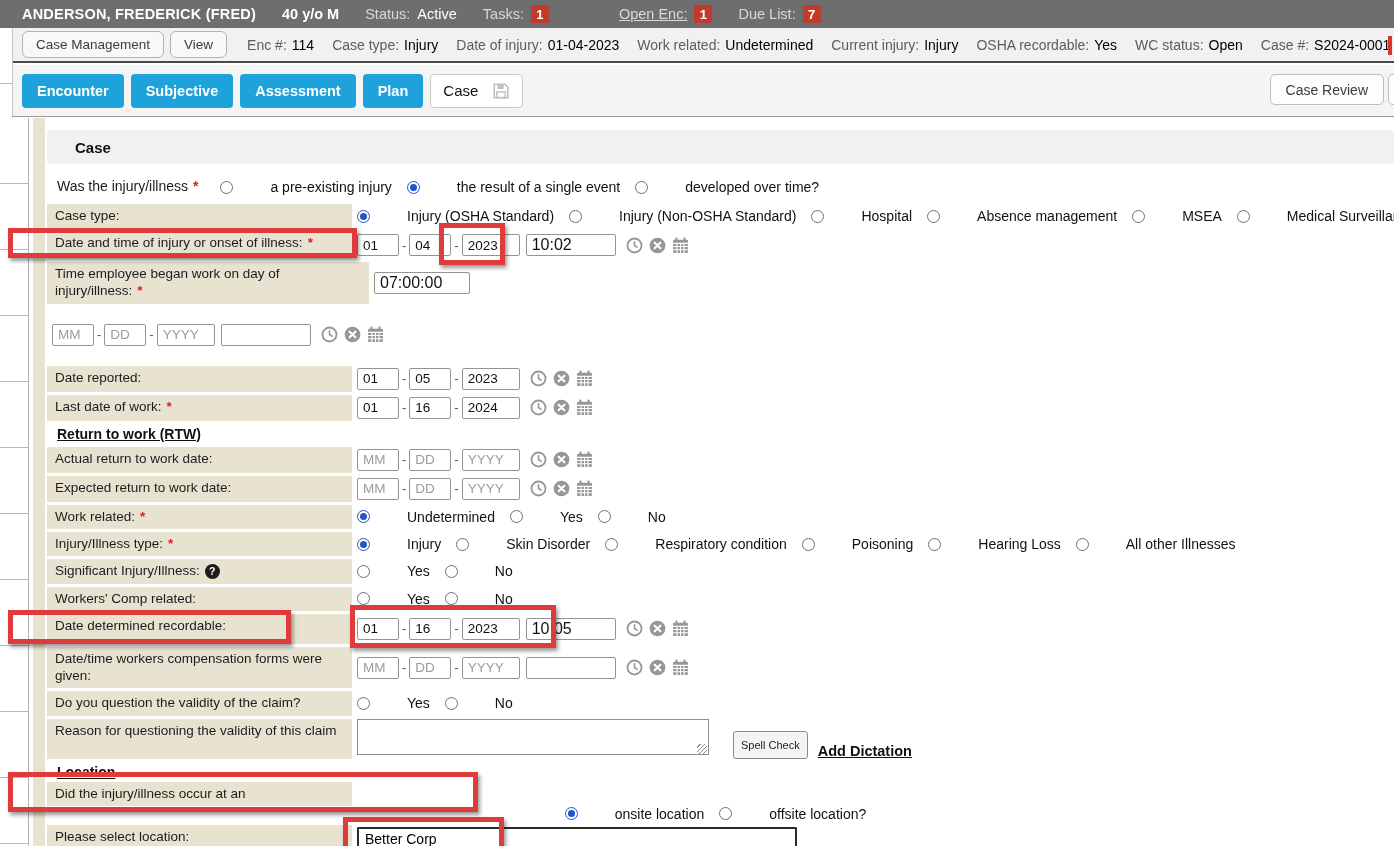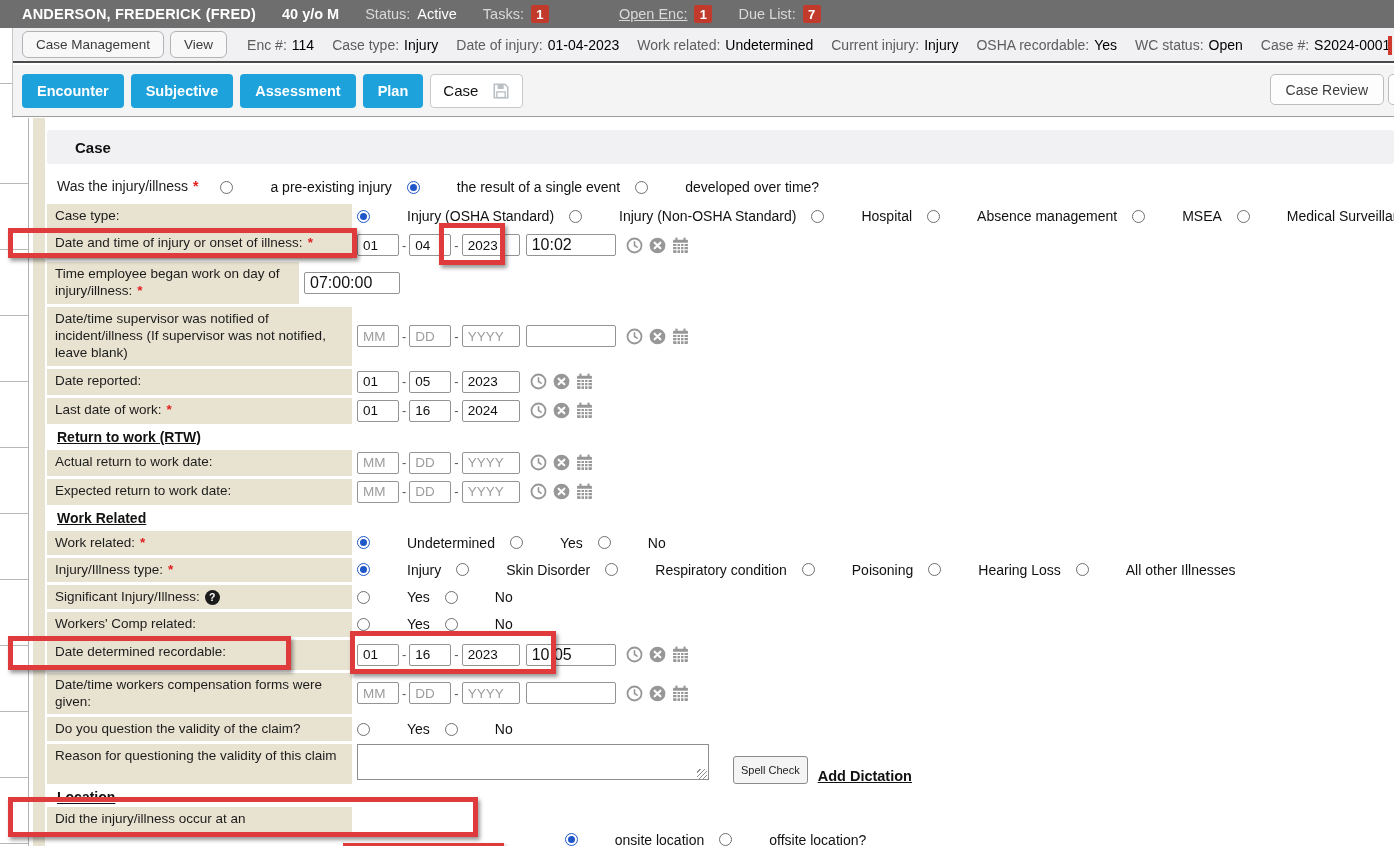--- a/index.html
+++ b/index.html
@@ -282,28 +282,27 @@
                 <rect x="10.8" y="0.6" width="2" height="3.2" fill="#979797"></rect>
                 <path d="M1 6h14M1 9h14M1 12h14M4.7 6v9M8 6v9M11.3 6v9" stroke="#fff" stroke-width="1"></path>
               </svg>
           </span>
         </span>
         <span class="anno" style="left:-39px; top:-3px; width:349px; height:30px;"></span>
         <span class="anno" style="left:392px; top:-8px; width:66px; height:42px;"></span>
       </div>
 
       <div class="row" style="min-height:40px;">
-        <span class="lbl" style="width:252px;"><span>Time employee began work on day of injury/illness:</span><span class="req">*</span></span>
+        <span class="lbl" style="width:322px;"><span>Time employee began work on day of injury/illness:</span><span class="req">*</span></span>
         <span class="val">
           <input class="tin tin-begin" value="07:00:00" style="">
         </span>
       </div>
 
       <div class="row" style="min-height:56px;">
-        <span class="lbl">Date/time supervisor was notified of incident/illness (If supervisor was not notified, leave blank)</span>
         <span class="val">
           <input class="dseg" placeholder="MM" style="">
           <span class="dash">-</span>
           <input class="dseg" placeholder="DD" style="">
           <span class="dash">-</span>
           <input class="dseg dseg-yr" placeholder="YYYY" style="">
           <input class="tin tin-time" style="">
           <span class="icns">
             <svg width="17" height="17" viewBox="0 0 16 16">
                 <circle cx="8" cy="8" r="6.6" fill="none" stroke="#979797" stroke-width="1.7"></circle>
@@ -426,21 +425,20 @@
             <svg width="17" height="17" viewBox="0 0 16 16">
                 <rect x="1" y="2.5" width="14" height="12.5" rx="1" fill="#979797"></rect>
                 <rect x="3.2" y="0.6" width="2" height="3.2" fill="#979797"></rect>
                 <rect x="10.8" y="0.6" width="2" height="3.2" fill="#979797"></rect>
                 <path d="M1 6h14M1 9h14M1 12h14M4.7 6v9M8 6v9M11.3 6v9" stroke="#fff" stroke-width="1"></path>
               </svg>
           </span>
         </span>
       </div>
 
-      <div class="section-head">Work Related</div>
 
       <div class="row">
         <span class="lbl"><span>Work related:</span><span class="req">*</span></span>
         <span class="val">
           <span class="radio">
               <span class="rb rb-sel"></span>
               <span>Undetermined</span>
             </span>
           <span class="radio">
               <span class="rb"></span>

